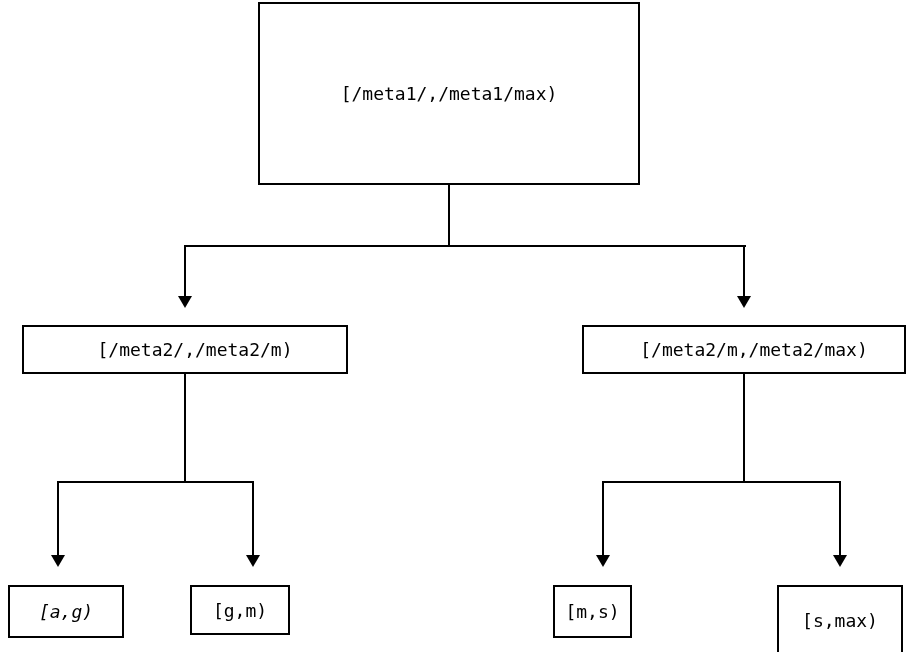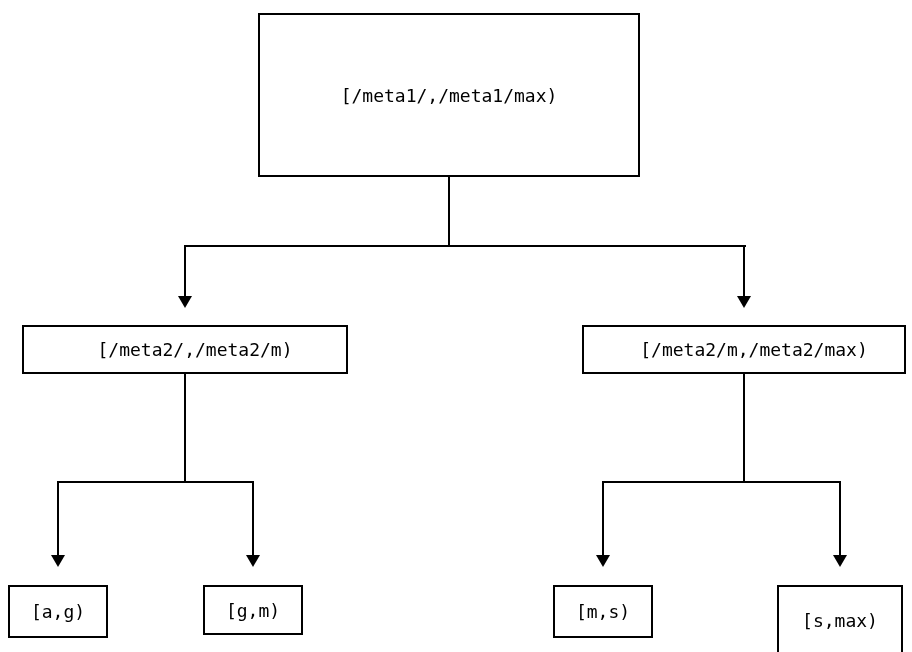--- a/index.html
+++ b/index.html
@@ -15,26 +15,26 @@
     position:absolute;
     border:2px solid #000000;
     background:#ffffff;
     color:#000000;
     box-sizing:border-box;
     display:flex; align-items:center; justify-content:center;
     font-size:18px;
     letter-spacing:0;
     white-space:nowrap;
   }
-  #n-root  { left:258px; top:13px;  width:382px; height:164px; }
+  #n-root  { left:258px; top:2px;  width:382px; height:183px; }
   #n-left  { left:22px;  top:325px; width:326px; height:49px;padding-left:20px;  }
   #n-right { left:582px; top:325px; width:324px; height:49px;padding-left:20px;  }
-  #n-ag    { left:8px;   top:585px; width:100px; height:53px;  }
-  #n-gm    { left:203px; top:585px; width:100px; height:50px;  }
-  #n-ms    { left:553px; top:585px; width:100px; height:53px;  }
+  #n-ag    { left:8px;   top:585px; width:116px; height:53px;font-style:italic;  }
+  #n-gm    { left:190px; top:585px; width:100px; height:50px;  }
+  #n-ms    { left:553px; top:585px; width:79px; height:53px;  }
   #n-smax  { left:777px; top:585px; width:126px; height:71px;  }
 
   .vline { position:absolute; width:2px;  background:#000000; }
   .hline { position:absolute; height:2px; background:#000000; }
   .arrow {
     position:absolute; width:0; height:0;
     border-left:7px solid transparent;
     border-right:7px solid transparent;
     border-top:12px solid #000000;
   }

